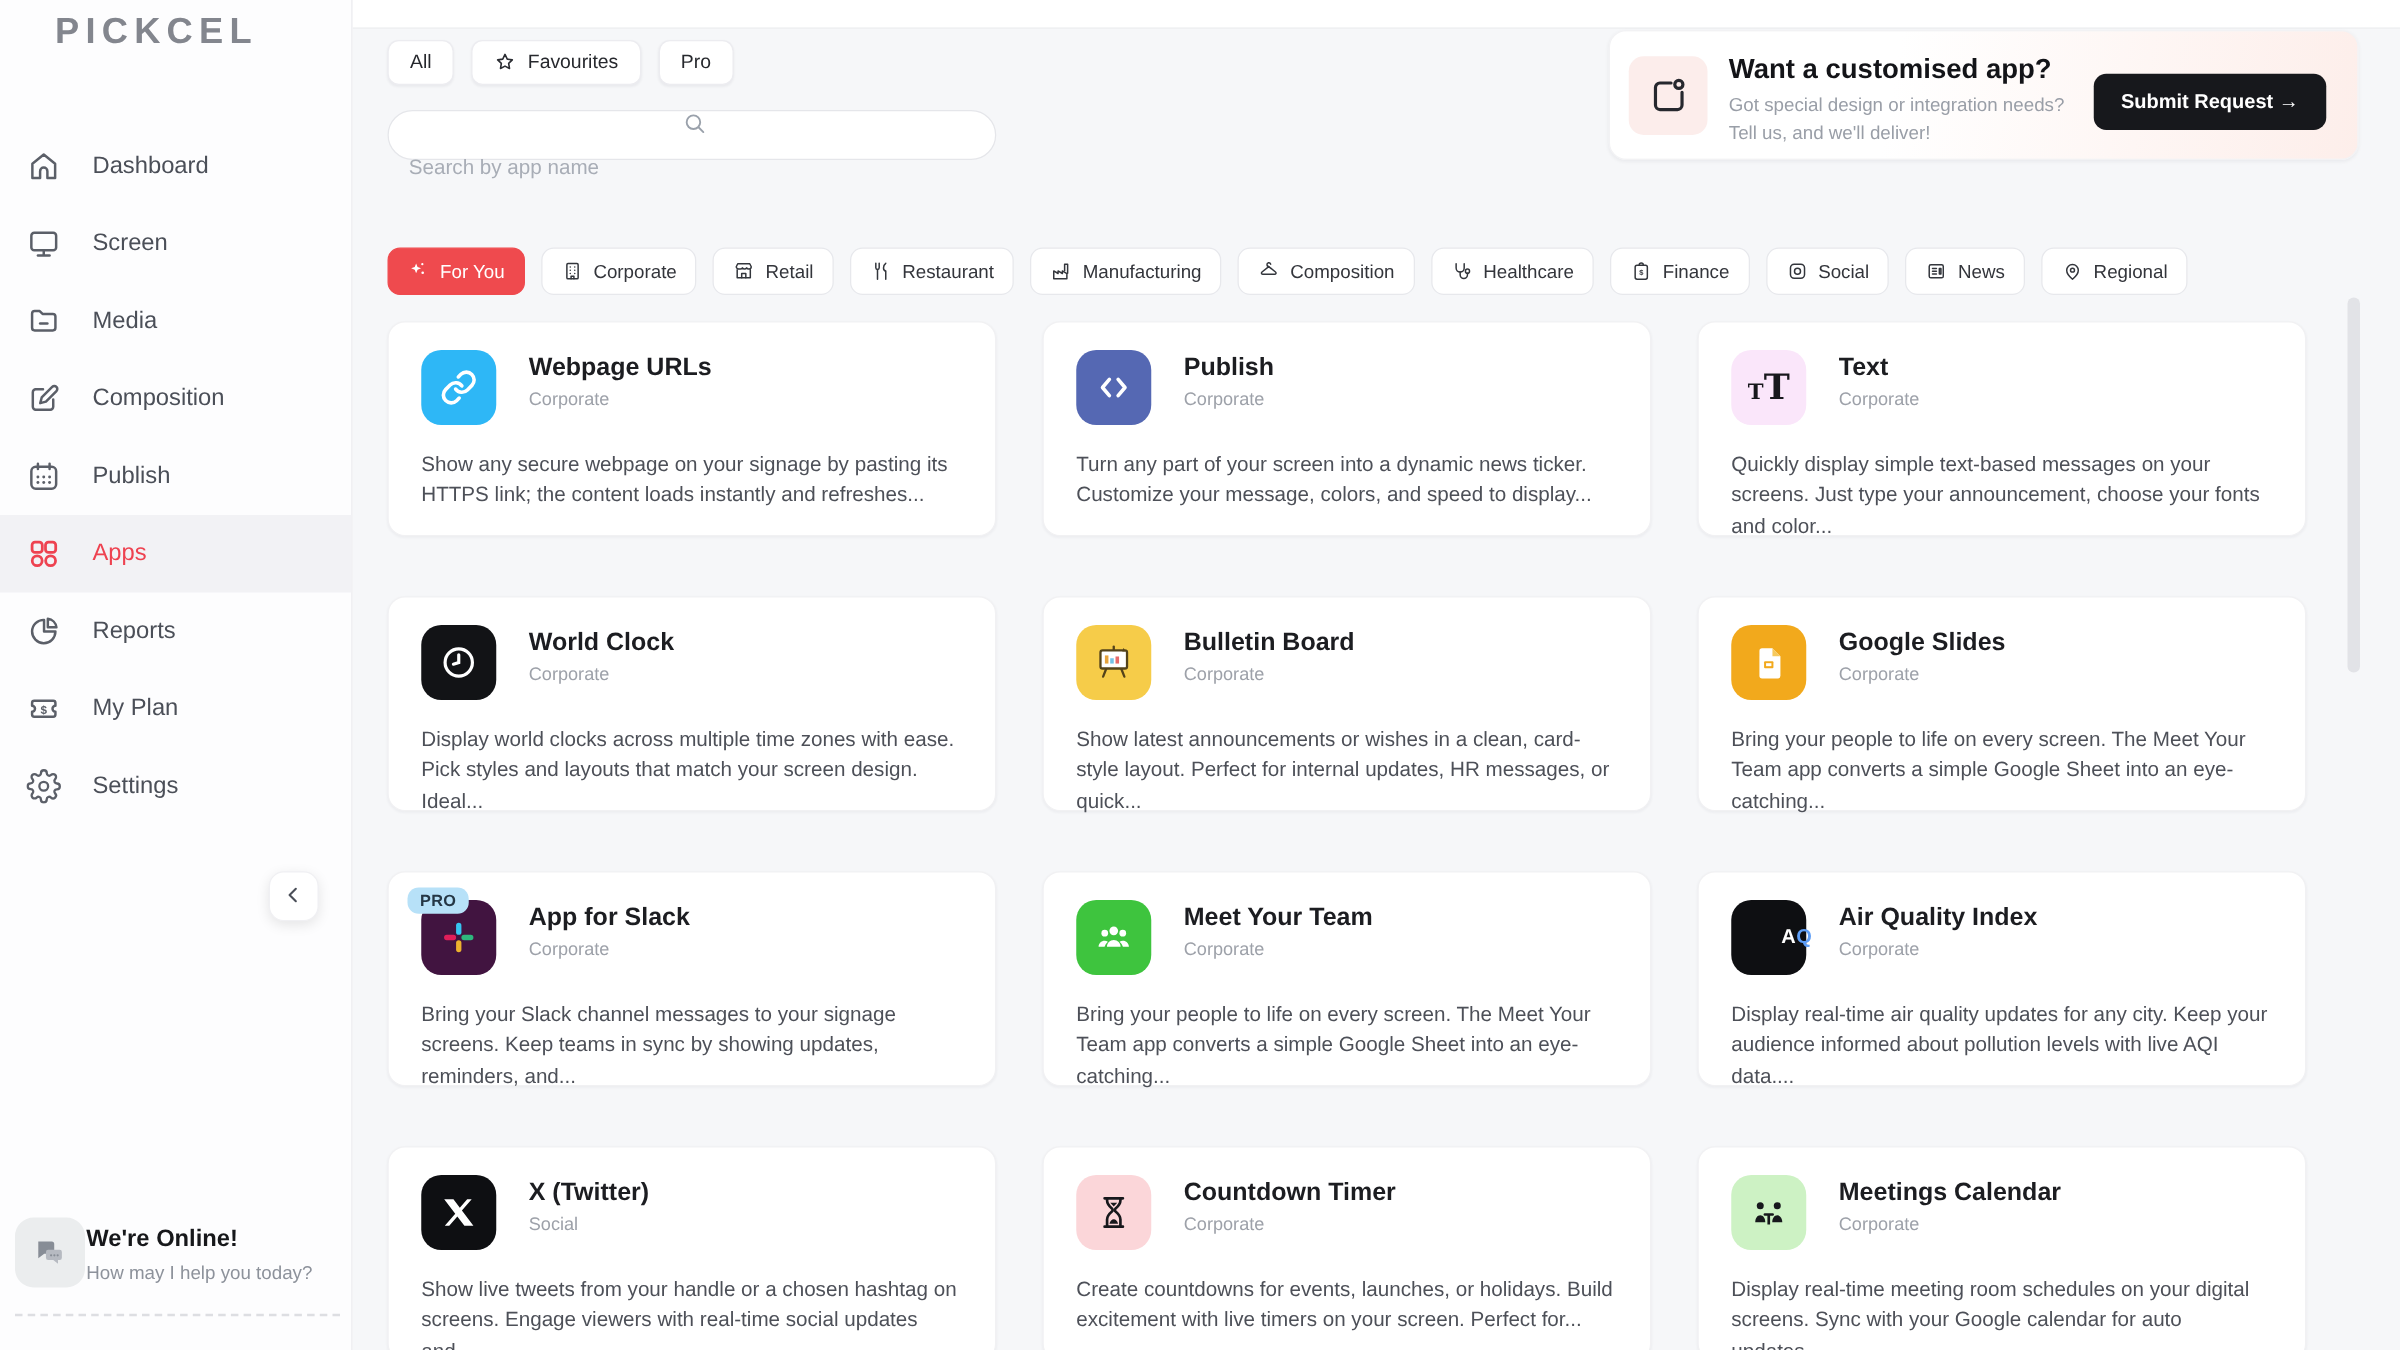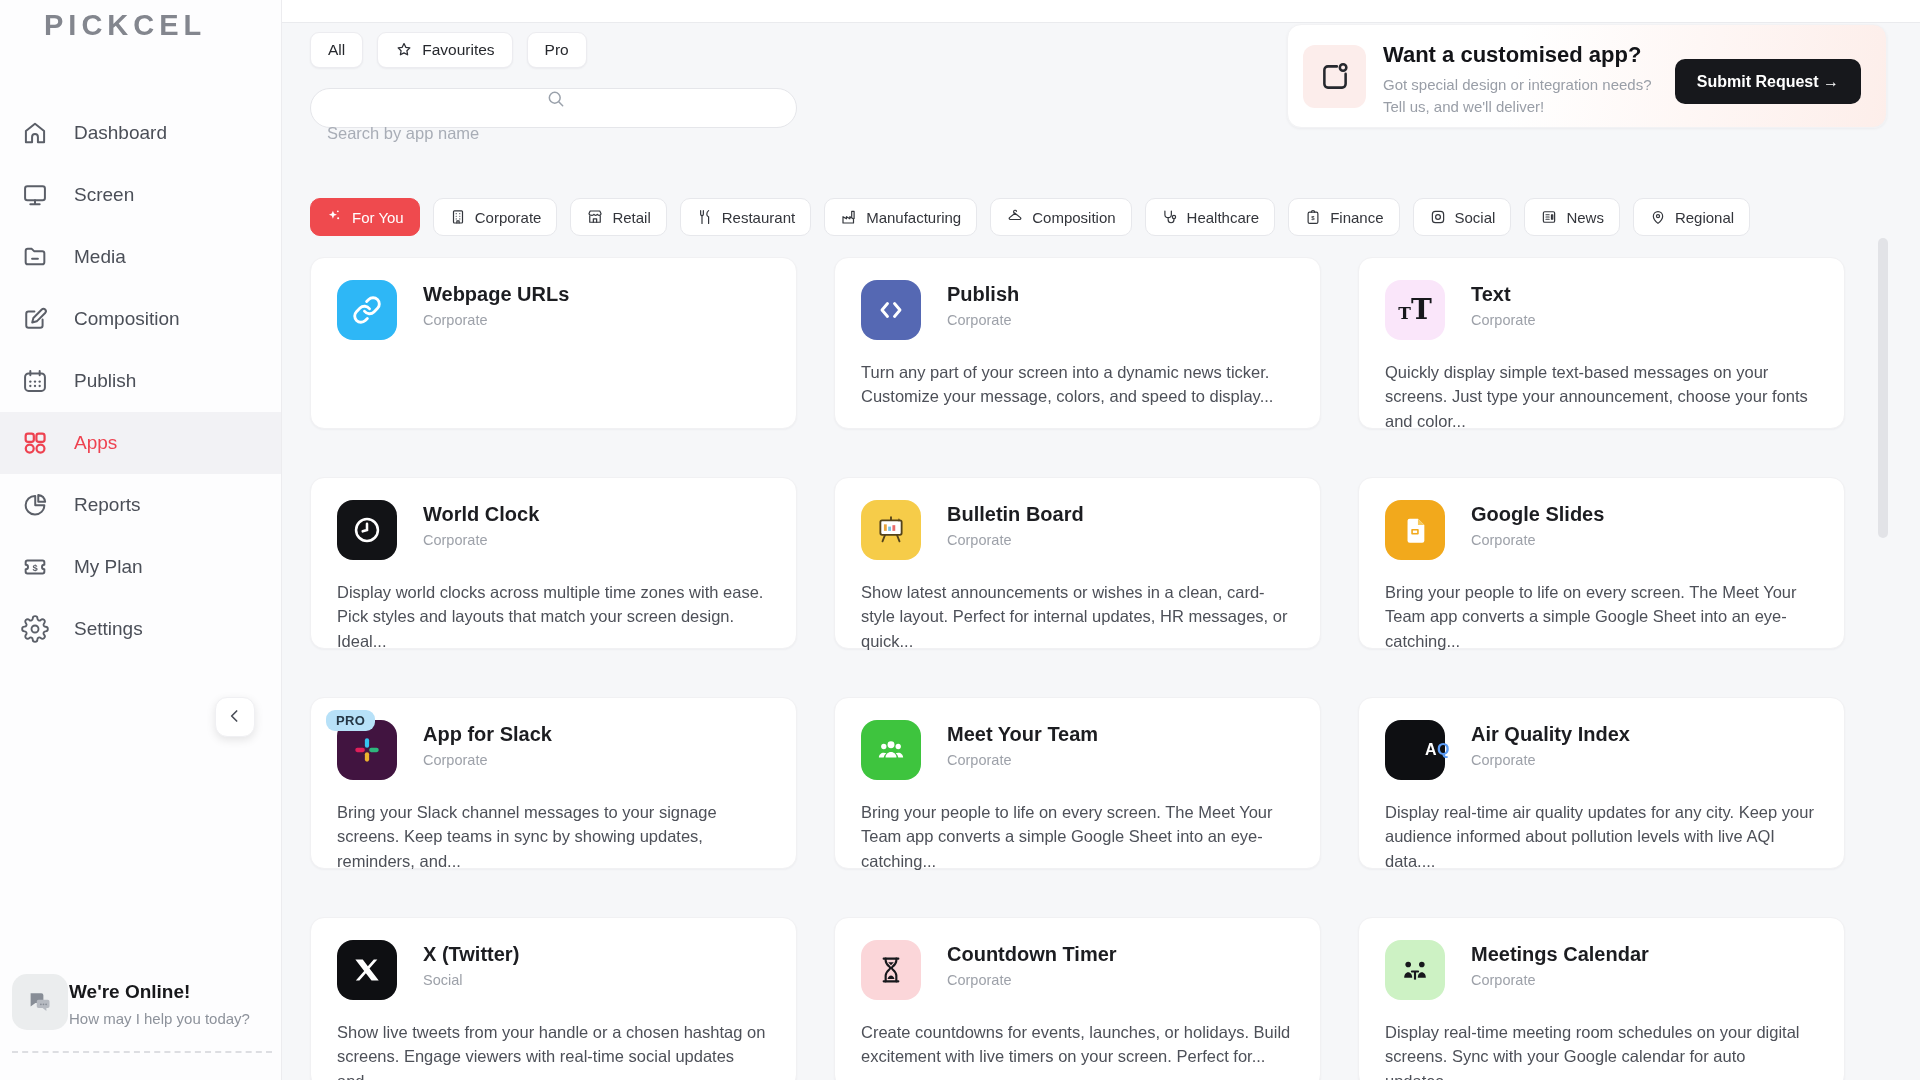--- a/index.html
+++ b/index.html
@@ -419,20 +419,21 @@
                 <path d="M10 13a5 5 0 0 0 7.54.54l2.9-2.9a5 5 0 0 0-7.07-7.07l-1.66 1.65"></path>
                 <path d="M14 11a5 5 0 0 0-7.54-.54l-2.9 2.9a5 5 0 0 0 7.07 7.07l1.65-1.65"></path>
               </g>
             </svg>
           </div>
           <div>
             <div class="app-name">Webpage URLs</div>
             <div class="app-cat">Corporate</div>
           </div>
         </div>
+        <div class="app-desc">Show any secure webpage on your signage by pasting its HTTPS link; the content loads instantly and refreshes...</div>
       </div>
       <div class="card">
         <div class="card-head">
           <div class="tile" style="background: rgb(85, 104, 179);">
             <svg width="30" height="30" viewBox="0 0 24 24">
               <g fill="none" stroke="#fff" stroke-width="2.3" stroke-linecap="round" stroke-linejoin="round">
                 <path d="M9.2 6.8 4.8 12l4.4 5.2"></path>
                 <path d="M14.8 6.8 19.2 12l-4.4 5.2"></path>
               </g>
             </svg>

